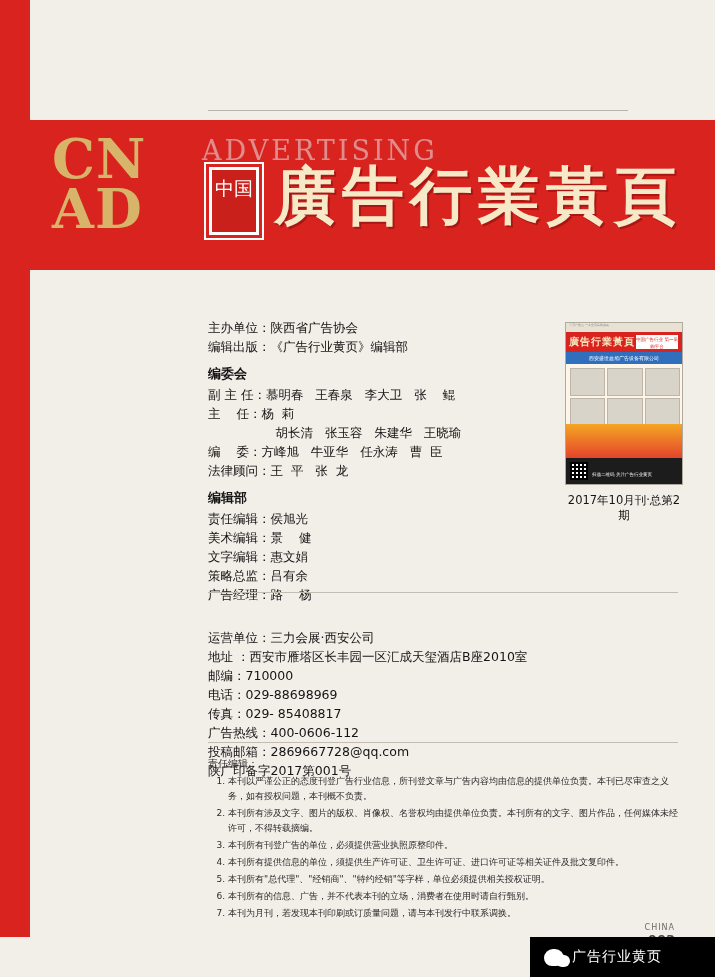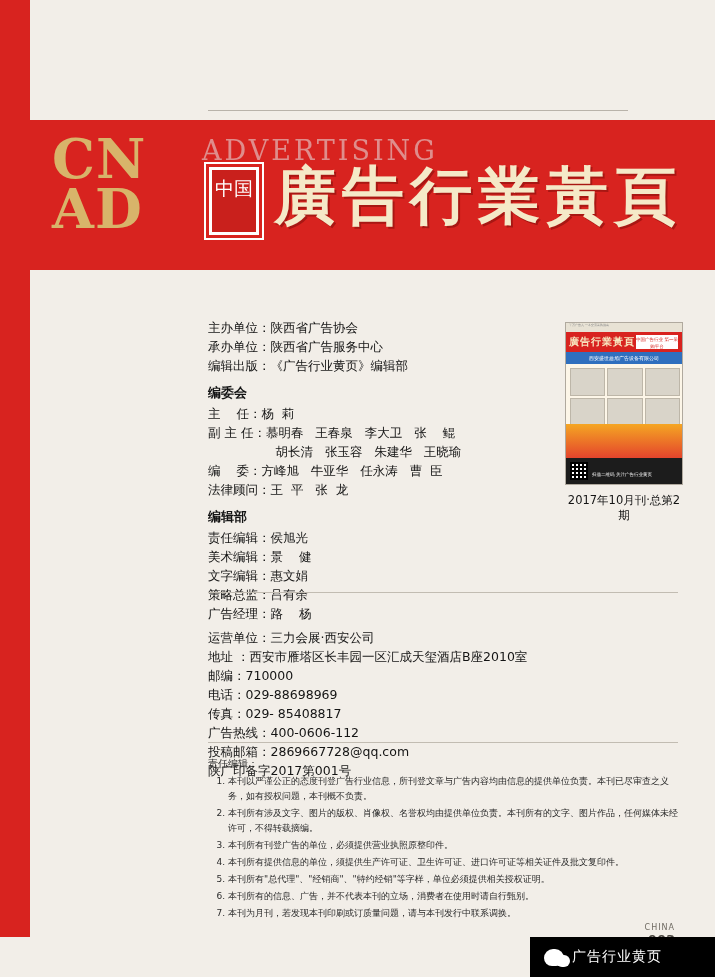--- a/index.html
+++ b/index.html
@@ -295,28 +295,27 @@
       <div class="seal-inner">中国</div>
     </div>
     <div class="masthead-title">廣告行業黃頁</div>
   </div>
 
   <div class="content">
 
     <div class="col-left">
       <div class="blk">
         <div class="line">主办单位：陕西省广告协会</div>
-        <div class="line">承办单位：陕西省广告服务中心</div>
         <div class="line">编辑出版：《广告行业黄页》编辑部</div>
       </div>
 
       <div class="sec-title">编委会</div>
       <div class="blk">
+        <div class="line">副 主 任：慕明春   王春泉   李大卫   张    鲲</div>
         <div class="line">主    任：杨  莉</div>
-        <div class="line">副 主 任：慕明春   王春泉   李大卫   张    鲲</div>
         <div class="line">                 胡长清   张玉容   朱建华   王晓瑜</div>
         <div class="line">编    委：方峰旭   牛亚华   任永涛   曹  臣</div>
         <div class="line">法律顾问：王  平   张  龙</div>
       </div>
 
       <div class="sec-title">编辑部</div>
       <div class="blk">
         <div class="line">责任编辑：侯旭光</div>
         <div class="line">美术编辑：景    健</div>
         <div class="line">文字编辑：惠文娟</div>

